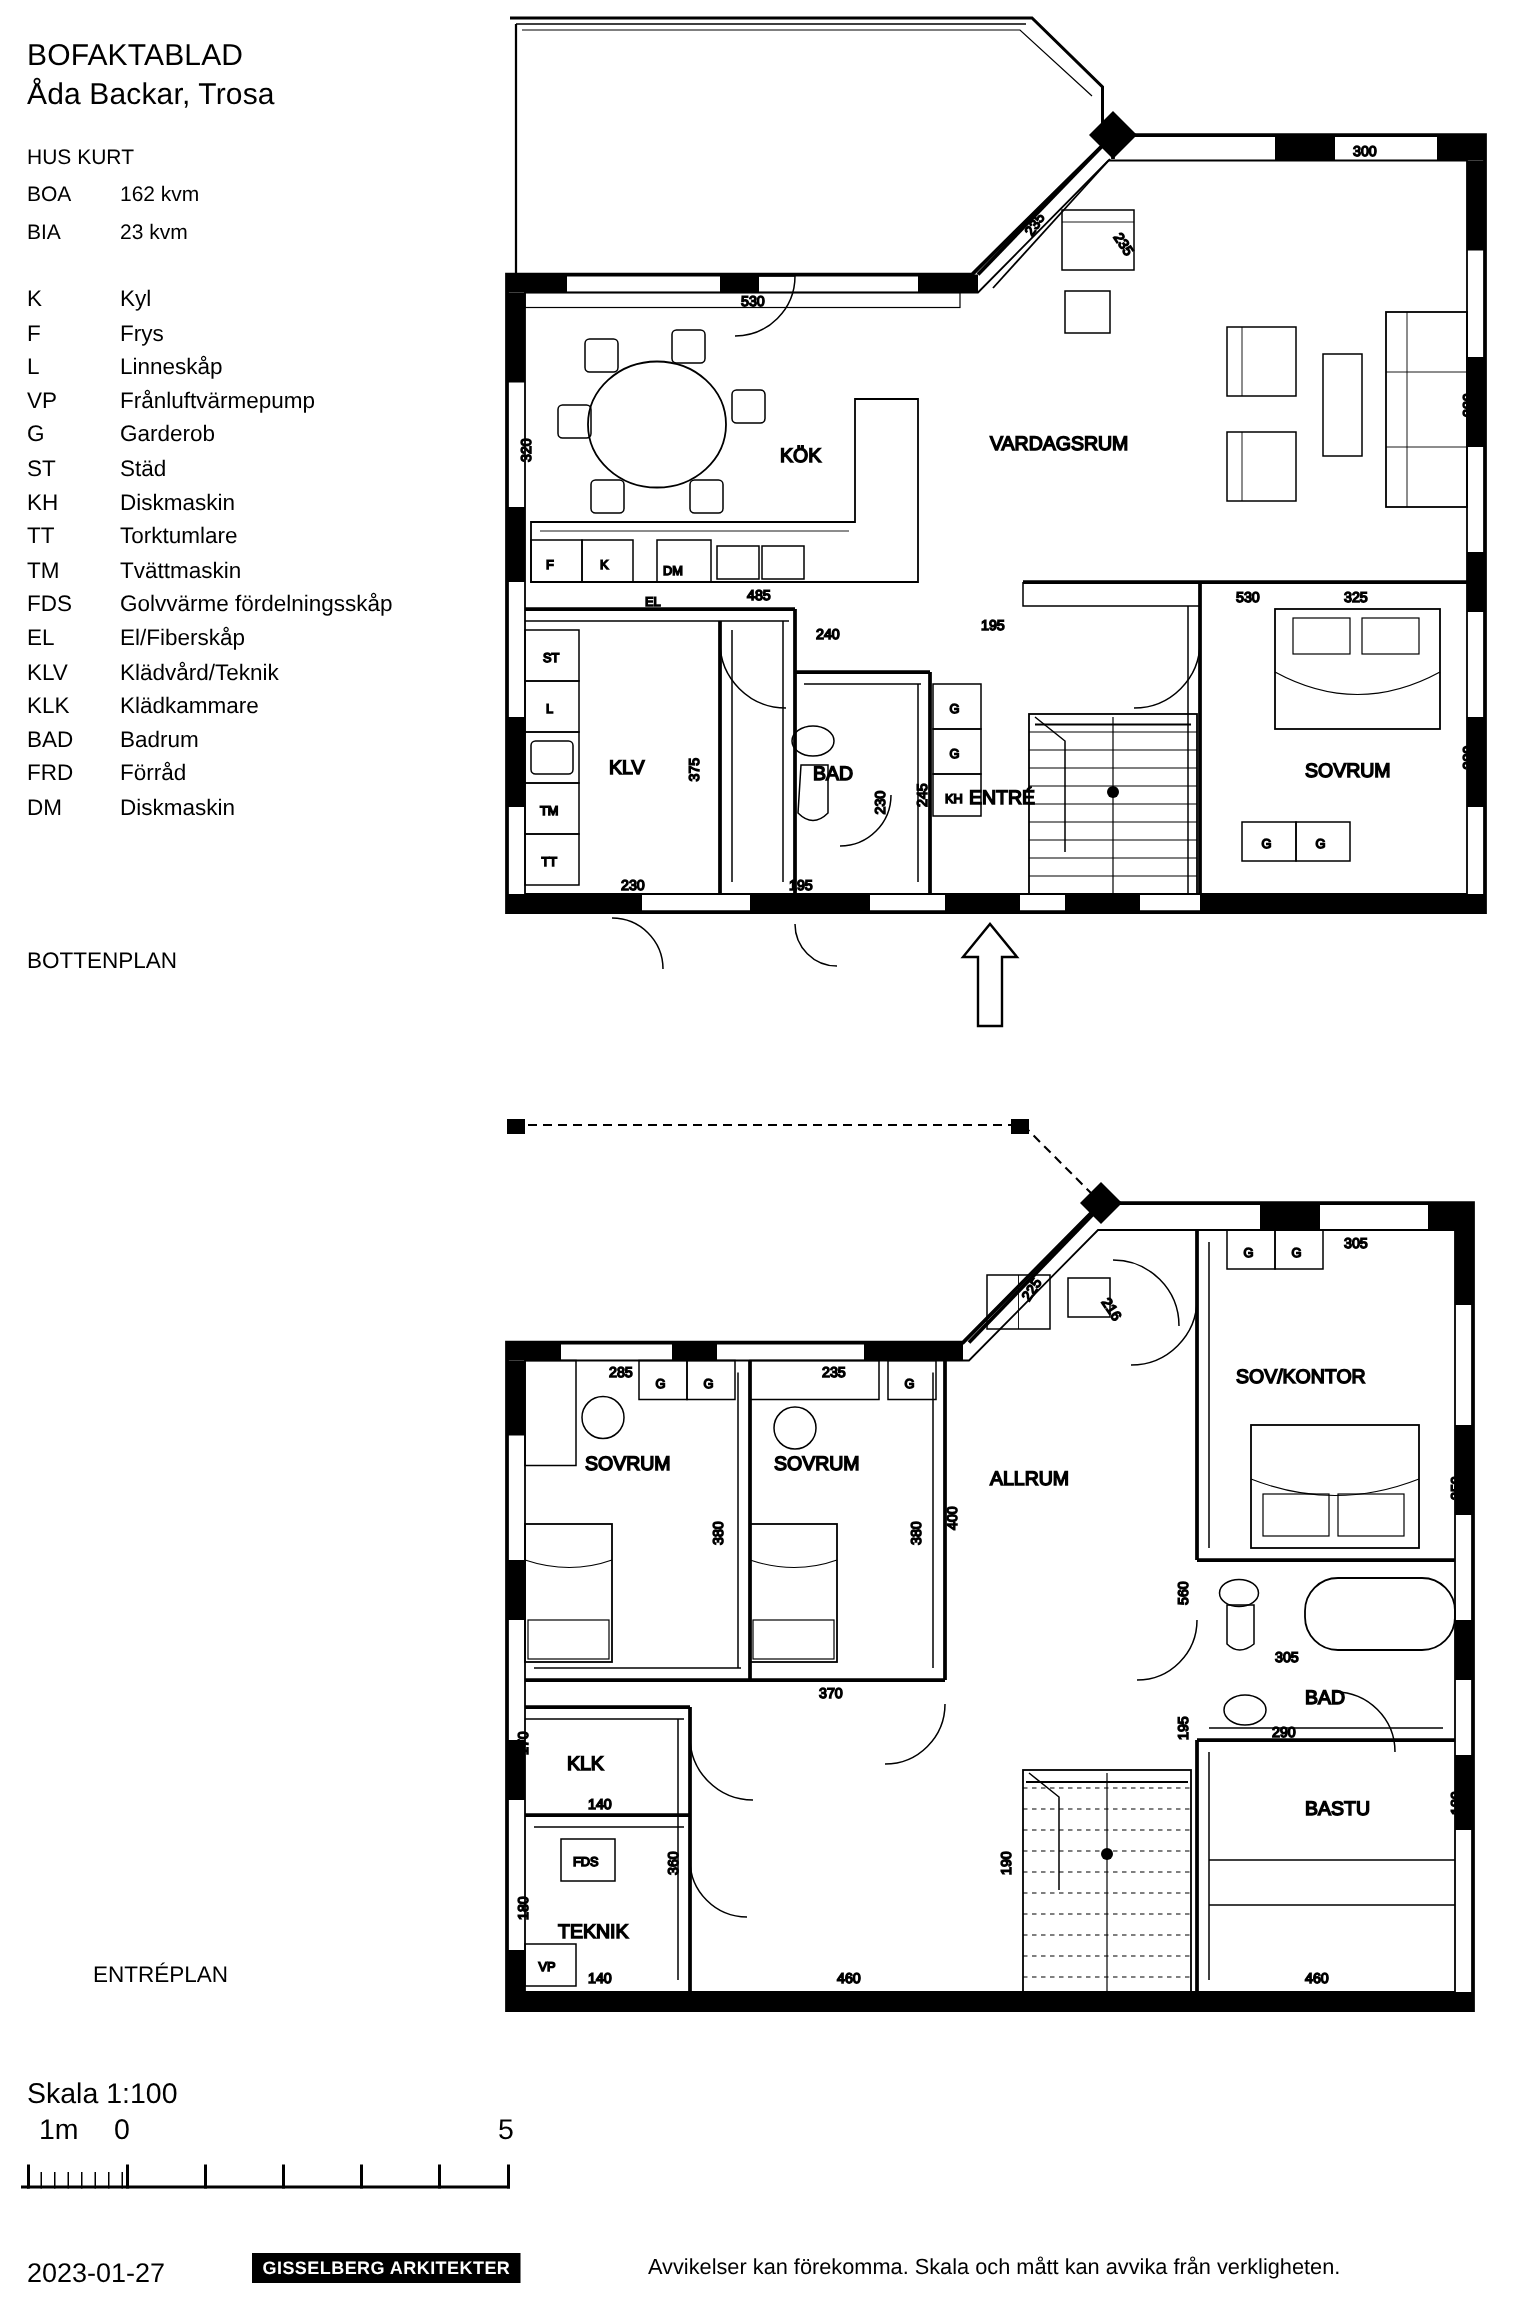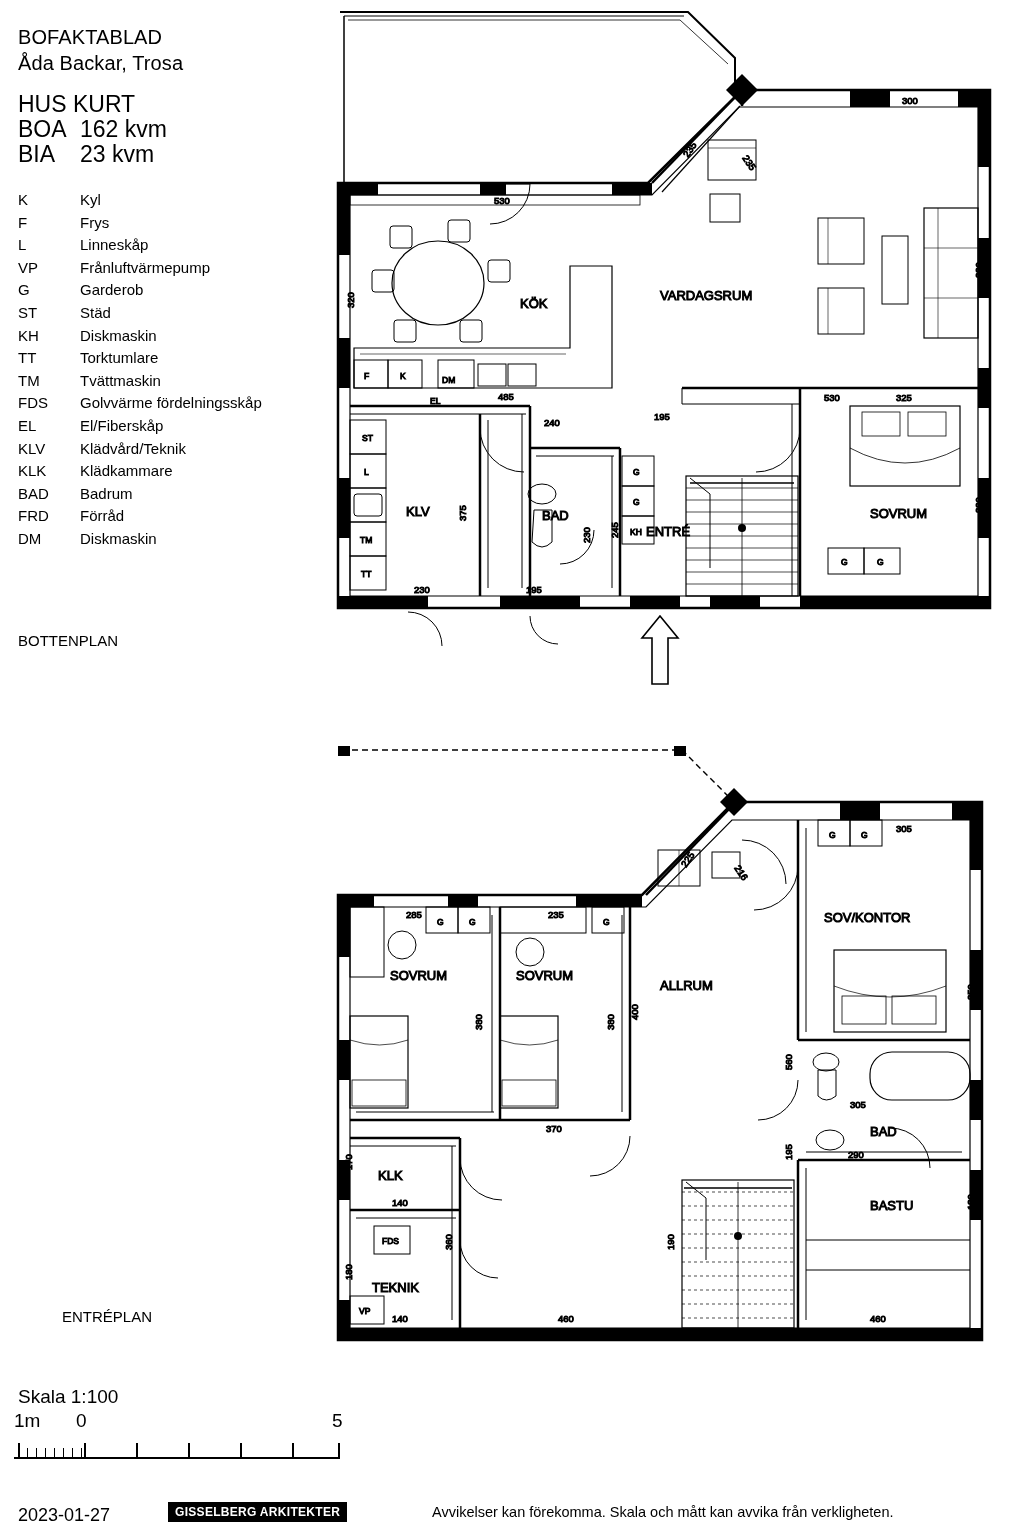--- a/index.html
+++ b/index.html
@@ -28,21 +28,21 @@
     top: 24px;
     width: 300px;
   }
   .title-line {
     font-size: 20px;
     line-height: 26px;
     letter-spacing: 0.1px;
   }
   .block-gap { height: 16px; }
   .hus {
-    font-size: 23px;
+    font-size: 14px;
     line-height: 25px;
   }
   .hus-row {
     display: flex;
   }
   .hus-row .k { width: 62px; }
   .hus-row .v { }
   .legend {
     margin-top: 22px;
     font-size: 15px;
@@ -67,21 +67,21 @@
     left: 14px;
     top: 1410px;
     width: 340px;
   }
   .scale-nums {
     position: relative;
     height: 26px;
     font-size: 19px;
   }
   .scale-nums span { position: absolute; top: 0; }
-  .s-1m { left: 0; }
+  .s-1m { left: 12px; }
   .s-0  { left: 62px; }
   .s-5  { left: 318px; }
   .scale-bar {
     position: relative;
     margin-top: 4px;
     height: 24px;
     width: 326px;
   }
   .scale-bar .axis {
     position: absolute;

